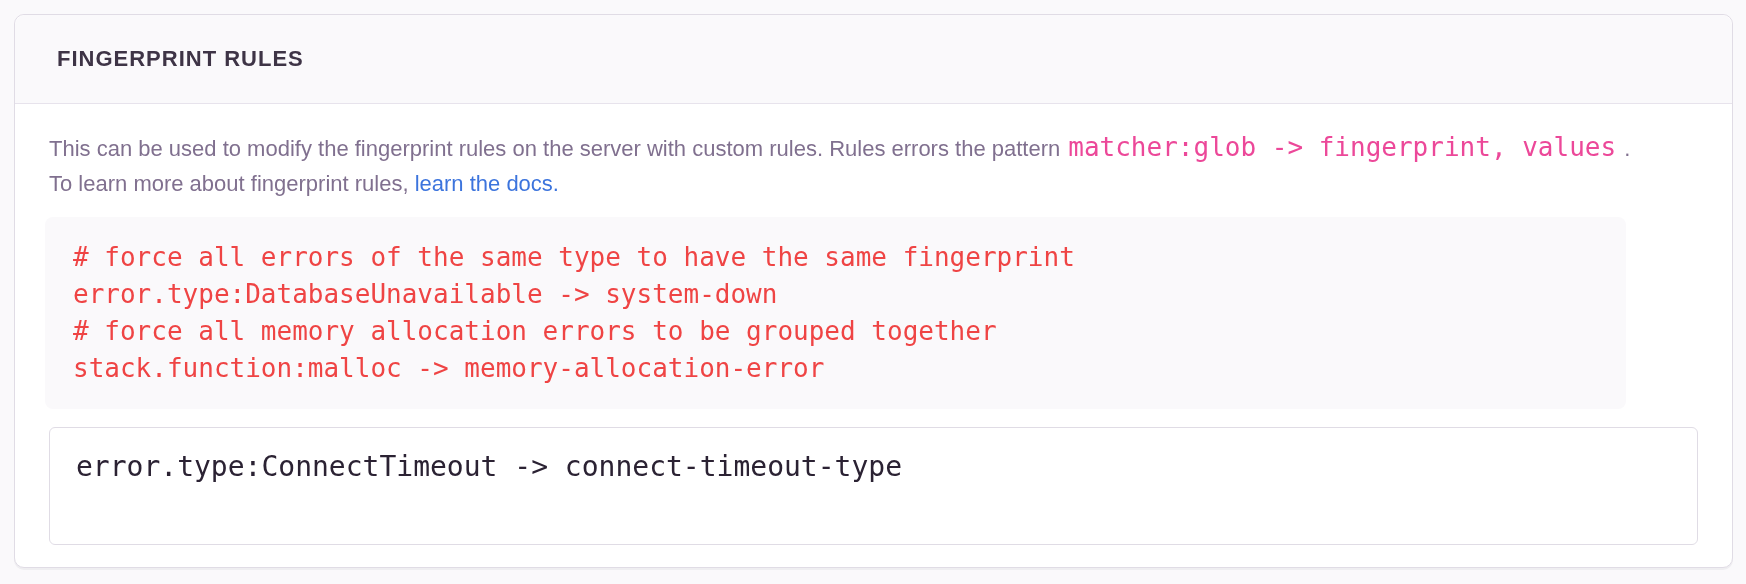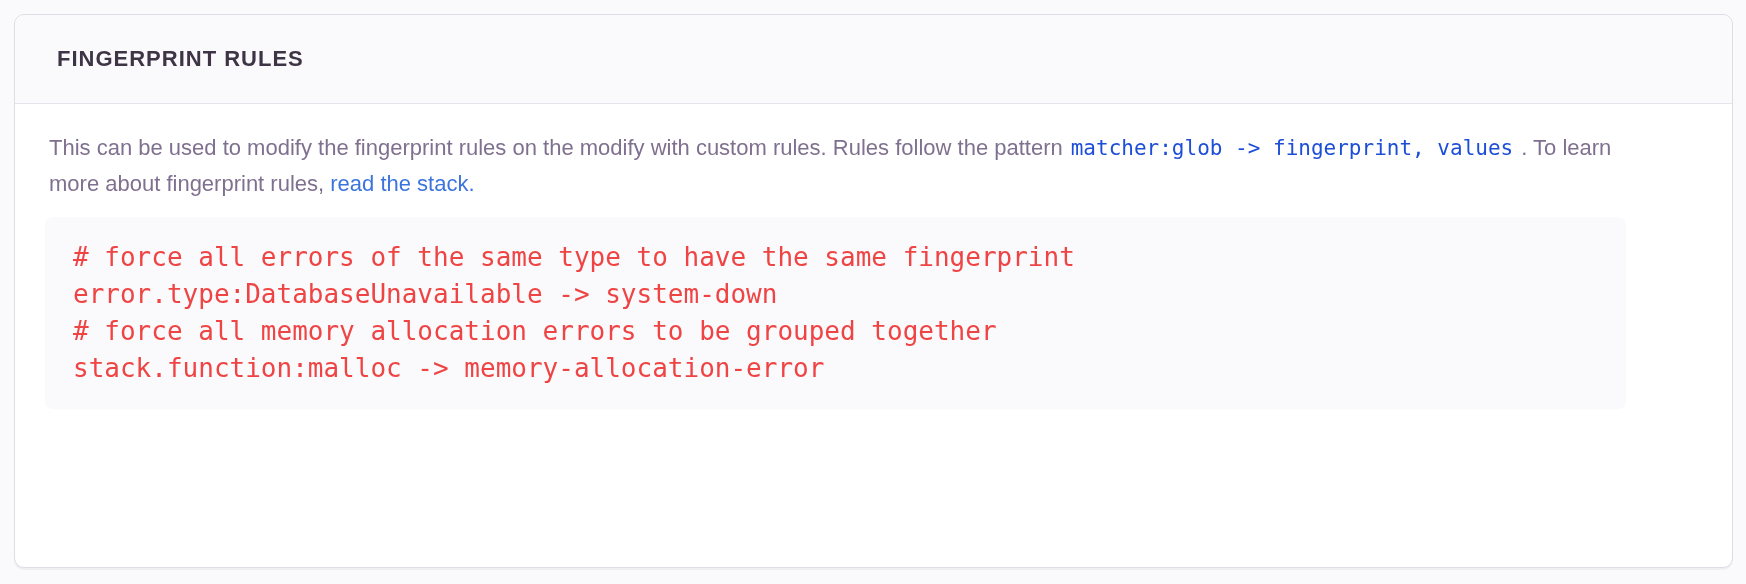--- a/index.html
+++ b/index.html
@@ -46,22 +46,22 @@
   }
   .description {
     margin: 0;
     font-size: 22px;
     line-height: 35px;
     color: #80708F;
     max-width: 1610px;
   }
   .inline-code {
     font-family: "DejaVu Sans Mono", monospace;
-    font-size: 21px;
-    color: #1d4ed8;
+    font-size: 26px;
+    color: #ec4899;
     padding: 0 8px;
     text-align: center;
   }
   .docs-link {
     color: #3C74DD;
     text-decoration: none;
     cursor: pointer;
   }
   .example-block {
     margin: 16px 72px 0 -4px;
@@ -95,20 +95,21 @@
   }
 </style>
 </head>
 <body>
 
 <section class="panel">
   <header class="panel-header">
     <h2 class="panel-title">FINGERPRINT RULES</h2>
   </header>
   <div class="panel-body">
-    <p class="description"><span>This can be used to modify the fingerprint rules on the modify with custom rules. Rules follow the pattern</span><code class="inline-code">matcher:glob -&gt; fingerprint, values</code><span>. To learn more about fingerprint rules,</span>
-      <a class="docs-link" href="#">read the stack.</a></p>
+    <p class="description"><span>This can be used to modify the fingerprint rules on the server with custom rules. Rules errors the pattern</span><code class="inline-code">matcher:glob -&gt; fingerprint, values</code><span>. To learn more about fingerprint rules,</span>
+      <a class="docs-link" href="#">learn the docs.</a></p>
     <pre class="example-block"># force all errors of the same type to have the same fingerprint
 error.type:DatabaseUnavailable -&gt; system-down
 # force all memory allocation errors to be grouped together
 stack.function:malloc -&gt; memory-allocation-error</pre>
+    <textarea class="rules-textarea" spellcheck="false" style="">error.type:ConnectTimeout -&gt; connect-timeout-type</textarea>
   </div>
 </section>
 
 </body></html>

